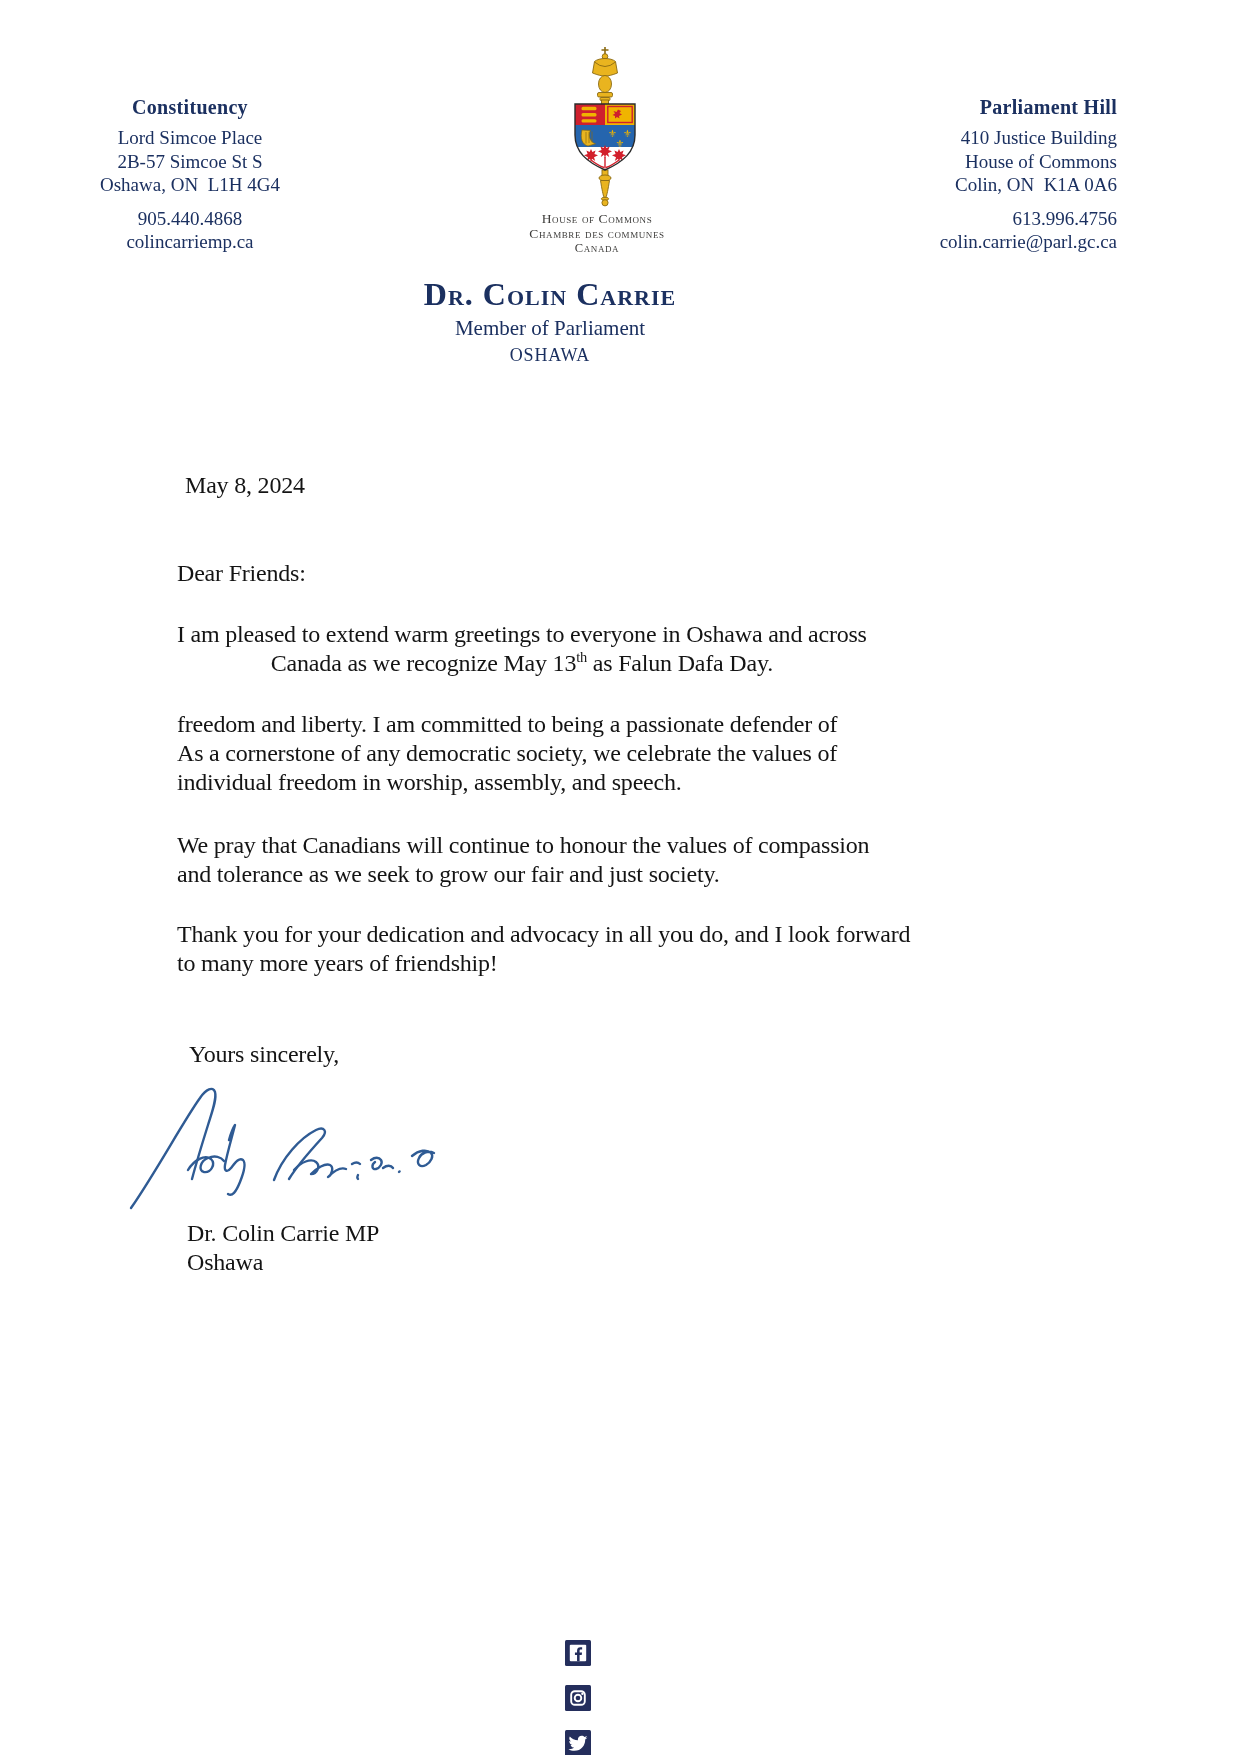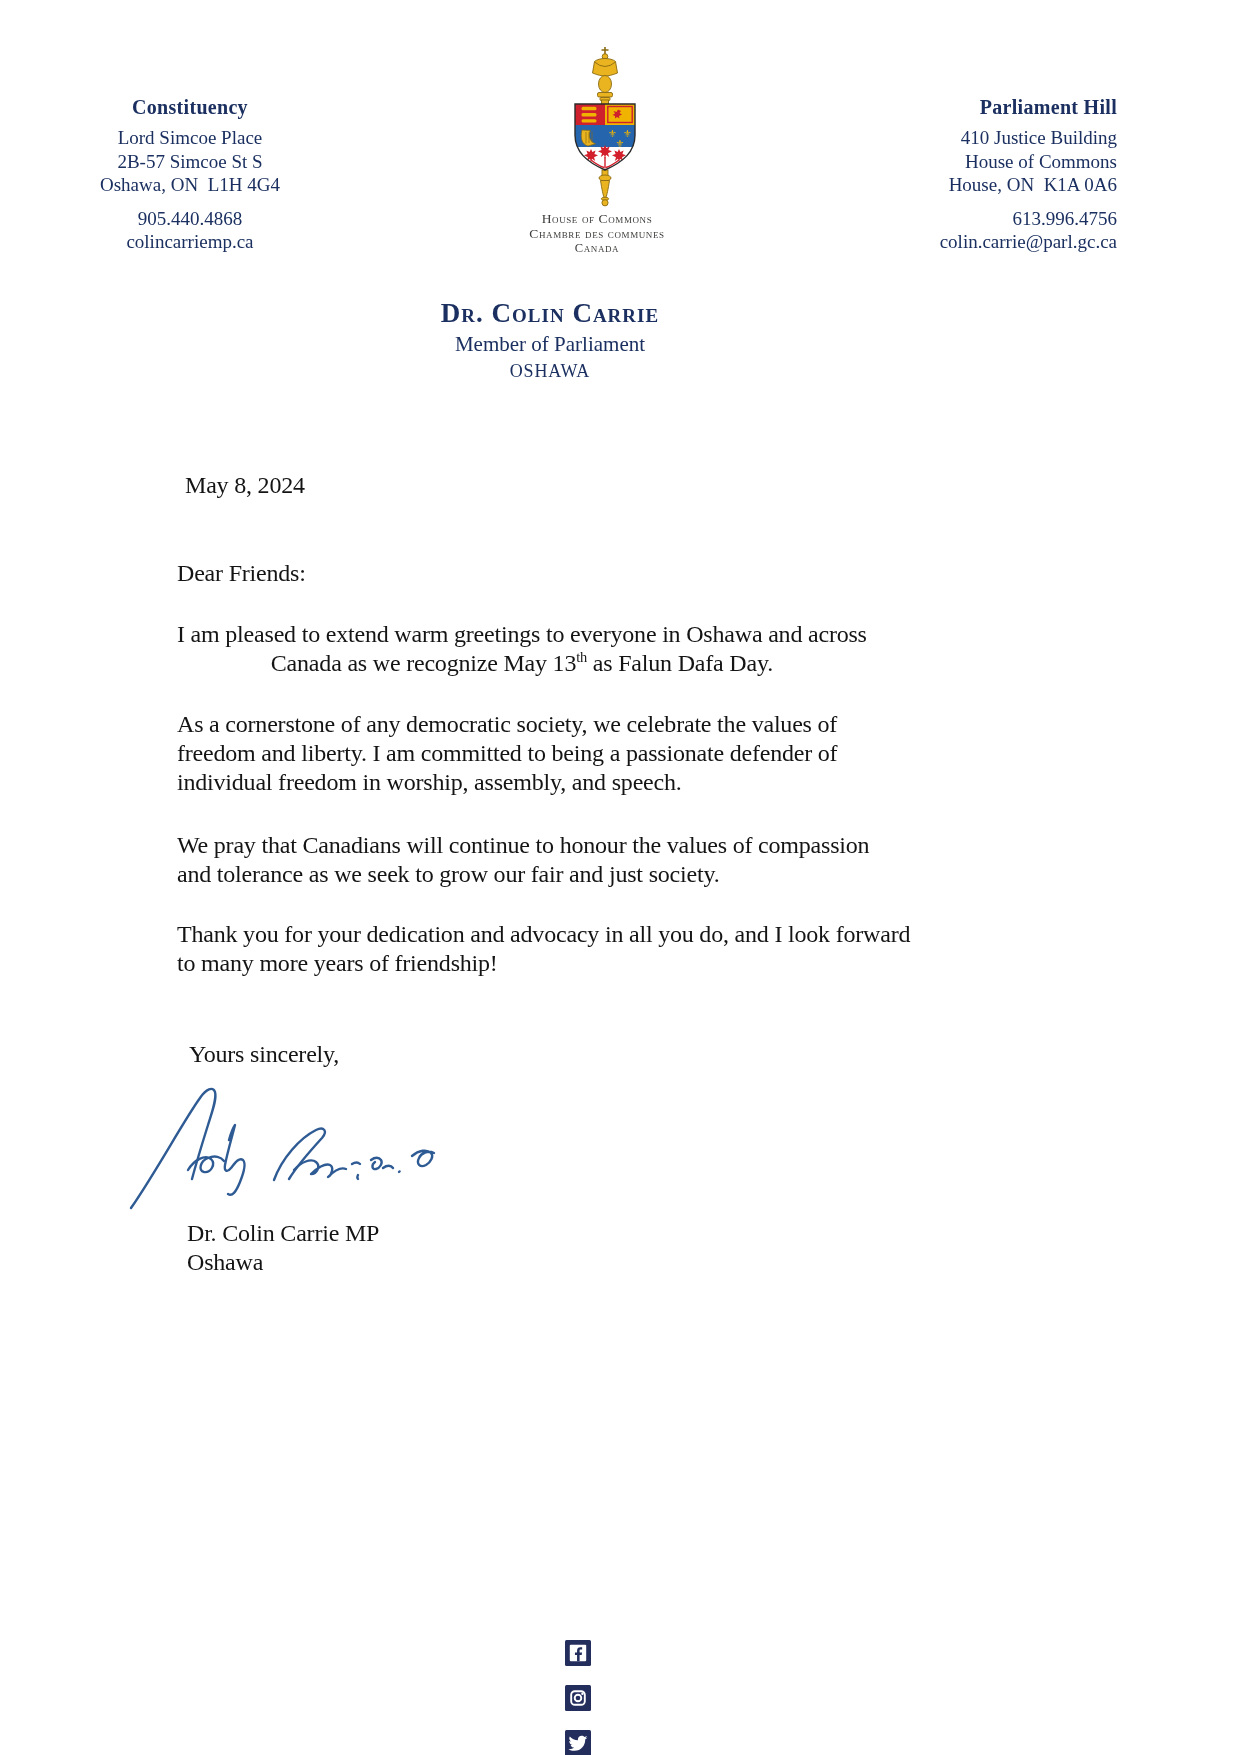--- a/index.html
+++ b/index.html
@@ -15,21 +15,21 @@
   .addr-line{font-size:19px;line-height:23.5px;white-space:pre-wrap;}
   .addr-gap{margin-top:10px;}
   
   .crest-svg{position:absolute;left:545px;top:47px;width:120px;height:162px;}
   .crest-text{position:absolute;left:447px;top:211px;width:300px;text-align:center;
     color:#3d3c3a;font-variant:small-caps;line-height:15px;letter-spacing:.6px;}
   .crest-l1,.crest-l2{font-size:13.5px;}
   .crest-l3{font-size:12.5px;}
   
   .member{position:absolute;left:350px;top:276px;width:400px;text-align:center;color:#1b3060;}
-  .member-name{font-size:27px;font-weight:bold;font-variant:small-caps;letter-spacing:1px;margin-top:22px;}
+  .member-name{font-size:32px;font-weight:bold;font-variant:small-caps;letter-spacing:1px;}
   .member-role{font-size:21px;margin-top:3px;}
   .member-riding{font-size:18px;margin-top:4px;letter-spacing:.8px;}
   
   .body-text{position:absolute;font-size:24px;line-height:29px;color:#141414;letter-spacing:-.2px;}
   .line{display:block;white-space:nowrap;}
   sup{font-size:.6em;line-height:0;vertical-align:super;}
   .t-date{left:185px;top:471px;}
   .t-salutation{left:177px;top:559px;}
   .t-p1{left:177px;top:620px;text-align:center;}
   .t-p2{left:177px;top:710px;}
@@ -55,21 +55,21 @@
     <div class="addr-line">2B-57 Simcoe St S</div>
     <div class="addr-line">Oshawa, ON  L1H 4G4</div>
     <div class="addr-line addr-gap">905.440.4868</div>
     <div class="addr-line">colincarriemp.ca</div>
   </div>
 
   <div class="addr addr-right">
     <div class="addr-title">Parliament Hill</div>
     <div class="addr-line">410 Justice Building</div>
     <div class="addr-line">House of Commons</div>
-    <div class="addr-line">House, ON  K1A 0A6</div>
+    <div class="addr-line">Colin, ON  K1A 0A6</div>
     <div class="addr-line addr-gap">613.996.4756</div>
     <div class="addr-line">colin.carrie@parl.gc.ca</div>
   </div>
 
   <svg class="crest-svg" viewBox="0 0 120 162">
     <g stroke="#8a6a12" stroke-width="0.9" fill="#e9b41f">
       <path d="M60,0 v7 M56.5,3 h7" fill="none" stroke-width="1.6"></path>
       <circle cx="60" cy="9.5" r="2.8"></circle>
       <path d="M49.5,14.5 C54,10.5 66,10.5 70.5,14.5 L72.5,26 C62,30 58,30 47.5,26 Z"></path>
       <path d="M49.5,15 Q60,24 70.5,15" fill="none"></path>
@@ -131,22 +131,22 @@
   <div class="body-text t-date">May 8, 2024</div>
 
   <div class="body-text t-salutation">Dear Friends:</div>
 
   <div class="body-text t-p1">
     <span class="line">I am pleased to extend warm greetings to everyone in Oshawa and across</span>
     <span class="line"><span>Canada as we recognize May 13</span><sup>th</sup><span> as Falun Dafa Day.</span></span>
   </div>
 
   <div class="body-text t-p2">
+    <span class="line">freedom and liberty. I am committed to being a passionate defender of</span>
     <span class="line">As a cornerstone of any democratic society, we celebrate the values of</span>
-    <span class="line">freedom and liberty. I am committed to being a passionate defender of</span>
     <span class="line">individual freedom in worship, assembly, and speech.</span>
   </div>
 
   <div class="body-text t-p4">
     <span class="line">Thank you for your dedication and advocacy in all you do, and I look forward</span>
     <span class="line">to many more years of friendship!</span>
   </div>
 
   <div class="body-text t-p3">
     <span class="line">We pray that Canadians will continue to honour the values of compassion</span>

